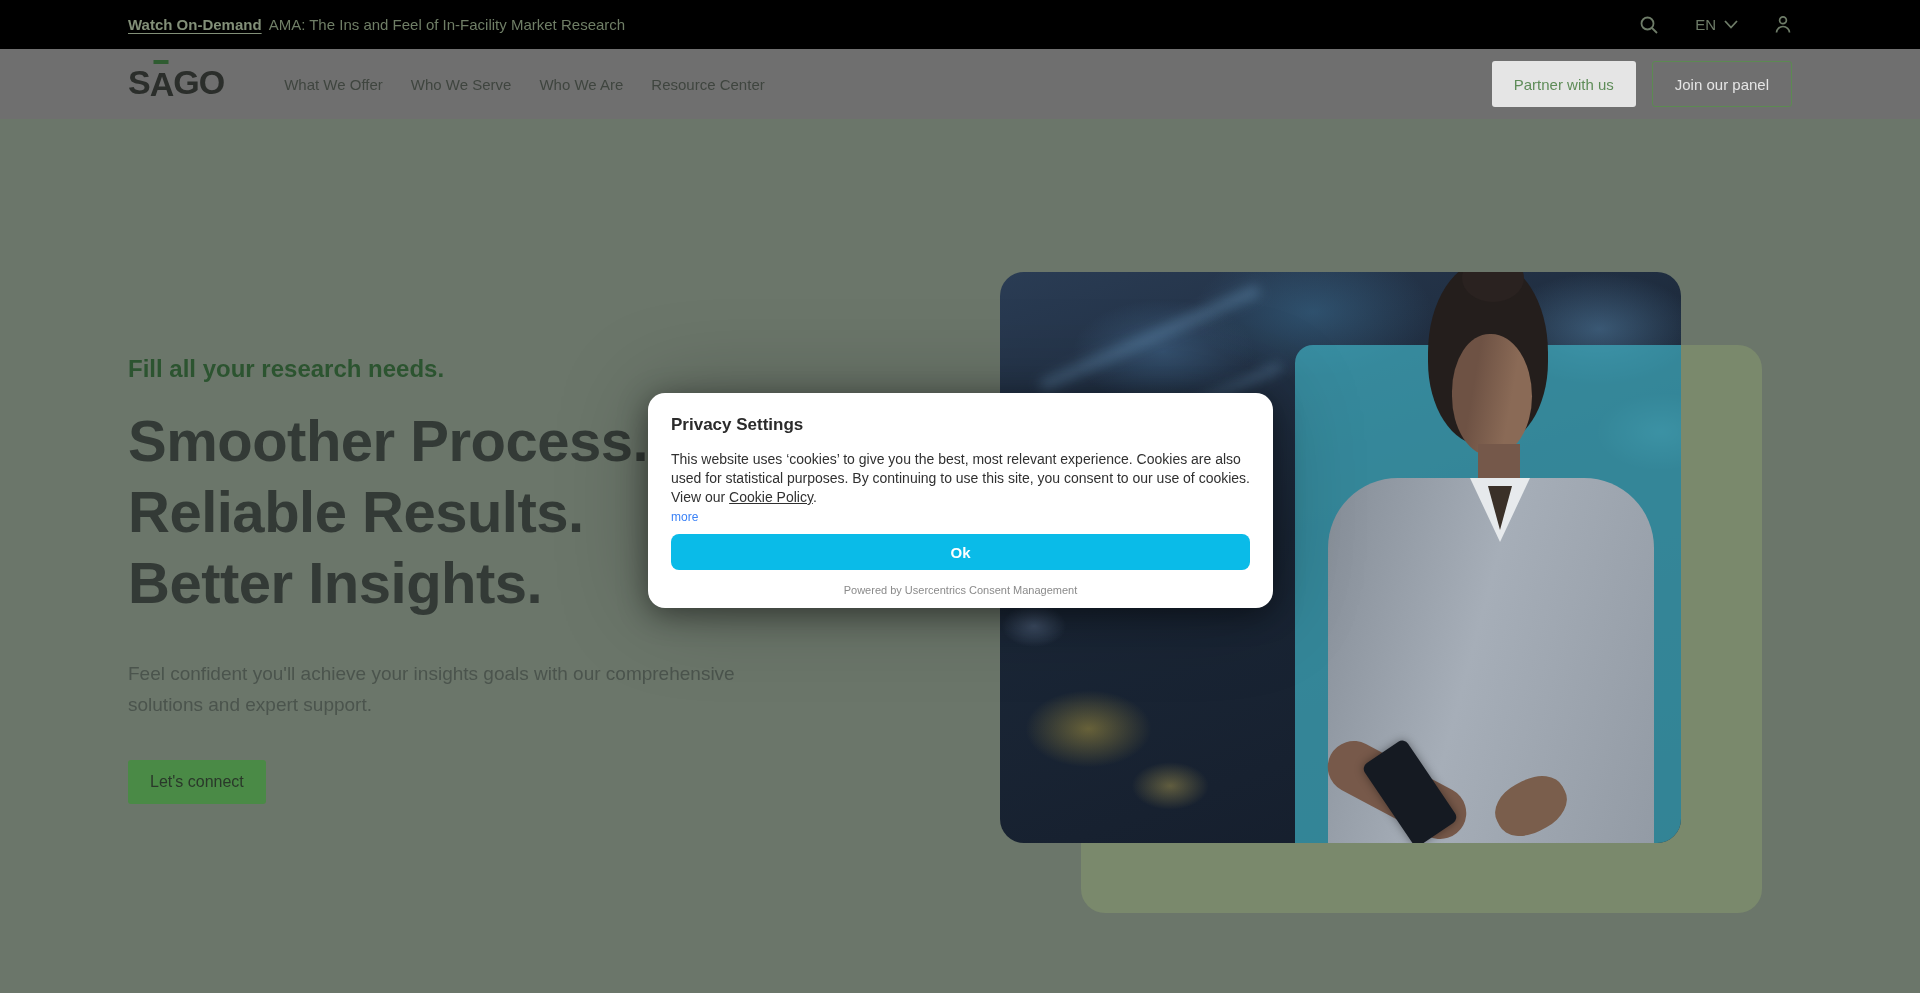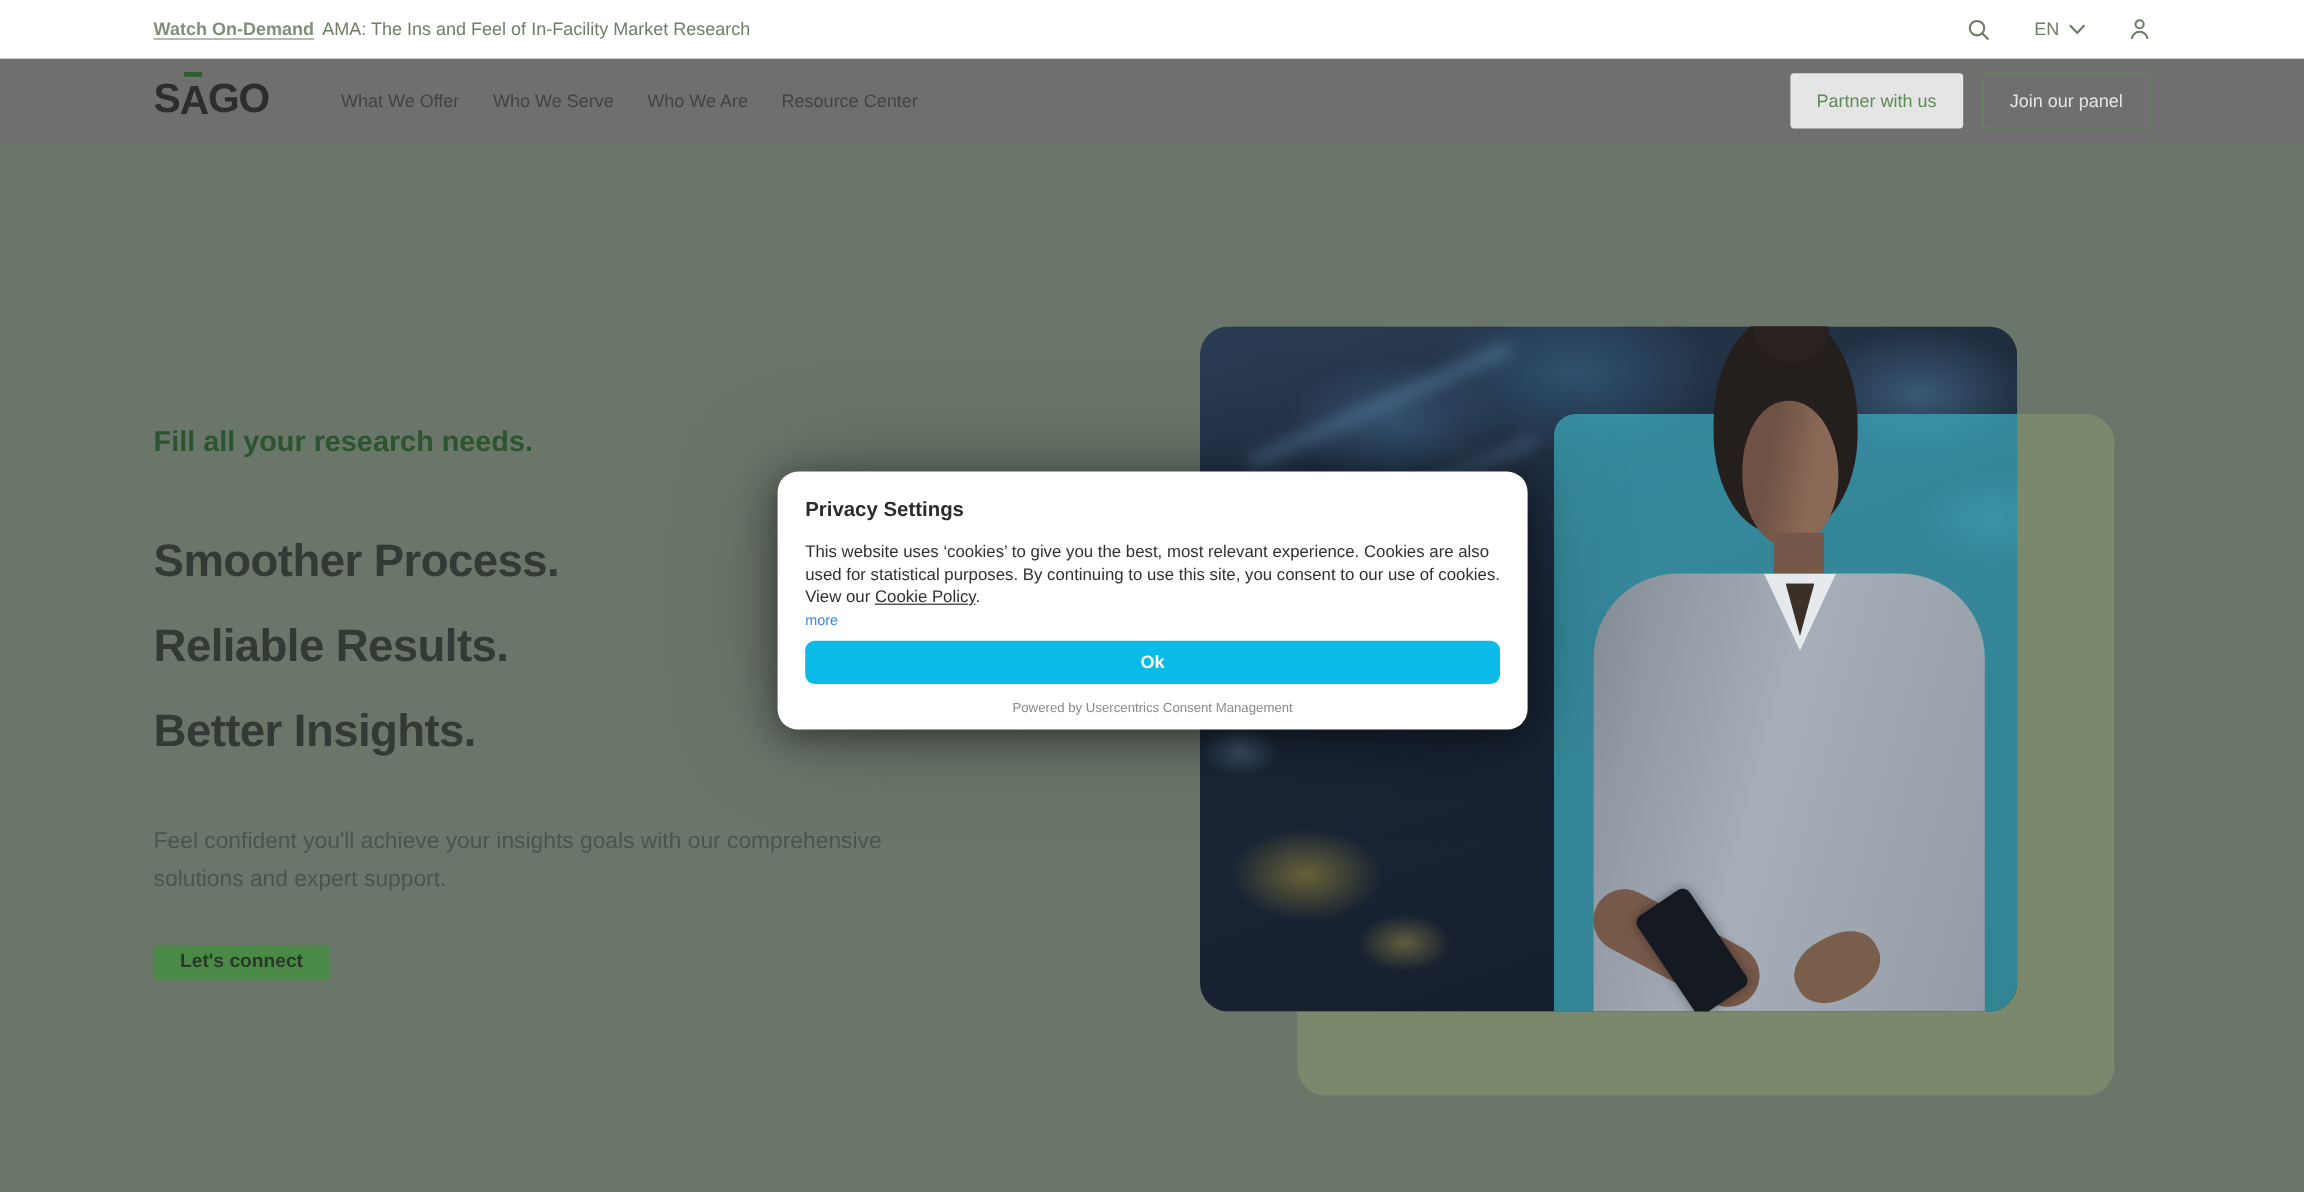--- a/index.html
+++ b/index.html
@@ -1,19 +1,19 @@
 <!DOCTYPE html>
 <html><head>
 <meta charset="utf-8">
 <style>
   * { margin:0; padding:0; box-sizing:border-box; }
   html,body { width:1920px; height:993px; overflow:hidden; font-family:"Liberation Sans", sans-serif; background:#6B766A; }
 
   
-  .announce { height:49px; background:#ffffff; display:flex; align-items:center; justify-content:space-between; padding:16px 128px; }
+  .announce { height:49px; background:#000000; display:flex; align-items:center; justify-content:space-between; padding:16px 128px; }
   .announce-left { display:flex; align-items:center; gap:7px; font-size:15px; }
   .announce-link { color:#828F78; font-weight:600; text-decoration:underline; text-underline-offset:3px; cursor:pointer; }
   .announce-msg { color:#6F7E66; }
   .announce-right { display:flex; align-items:center; gap:36px; color:#6E7C68; }
   .lang { display:flex; align-items:center; gap:8px; font-size:15px; color:#6E7C68; cursor:pointer; }
   .iconbtn { cursor:pointer; display:flex; align-items:center; }
 
   
   .header { height:70px; background:#6F6F6F; display:flex; align-items:center; padding:0 128px; }
   .logo { display:flex; align-items:flex-start; font-size:34px; font-weight:800; letter-spacing:-1px; color:#2B2E2B; cursor:pointer; }
@@ -23,23 +23,23 @@
   .nav { display:flex; gap:28px; margin-left:60px; }
   .nav-item { font-size:15px; color:#3F453F; cursor:pointer; padding:6px 0; }
   .header-actions { margin-left:auto; display:flex; gap:16px; }
   .btn-partner { height:46px; padding:0 22px; background:#e5e5e5; color:#5E8C58; border:none; border-radius:3px; font-size:15px; font-family:inherit; cursor:pointer; }
   .btn-join { height:46px; padding:0 22px; background:transparent; color:#e5e5e5; border:1.5px solid #5C8A52; border-radius:3px; font-size:15px; font-family:inherit; cursor:pointer; }
 
   
   .hero { position:relative; height:874px; background:#6B766A; }
   .hero-copy { position:absolute; left:128px; top:236px; width:640px; z-index:2; }
   .eyebrow { font-size:24px; font-weight:600; color:#2C5430; }
-  .headline { margin-top:50px; font-size:38px; font-weight:700; line-height:71px; letter-spacing:-0.5px; color:#333A36; }
+  .headline { margin-top:22px; font-size:58px; font-weight:700; line-height:71px; letter-spacing:-0.5px; color:#333A36; }
   .hero-par { margin-top:40px; font-size:19px; line-height:31px; color:#4B544D; max-width:632px; }
-  .btn-cta { margin-top:40px; height:28px; padding:0 22px; background:#4A8A46; color:#2A382A; border:none; border-radius:3px; font-size:16px; font-weight:700; font-family:inherit; cursor:pointer;text-align:right; }
+  .btn-cta { margin-top:40px; height:44px; padding:0 22px; background:#4A8A46; color:#2A382A; border:none; border-radius:3px; font-size:16px; font-weight:400; font-family:inherit; cursor:pointer;text-align:right; }
 
   
   .photo-underlay { position:absolute; left:1081px; top:226px; width:681px; height:568px; background:#7A896C; border-radius:24px; z-index:0; }
   .photo-card { position:absolute; left:1000px; top:153px; width:681px; height:571px; border-radius:24px; overflow:hidden; z-index:1;
     background-image:
       radial-gradient(90px 55px at 13% 80%, rgba(168,148,62,.55), transparent 70%),
       radial-gradient(55px 34px at 25% 90%, rgba(185,165,80,.45), transparent 70%),
       radial-gradient(46px 30px at 5% 62%, rgba(95,115,145,.55), transparent 70%),
       radial-gradient(130px 75px at 24% 14%, rgba(70,112,152,.5), transparent 70%),
       radial-gradient(170px 95px at 46% 7%, rgba(62,122,162,.42), transparent 70%),

